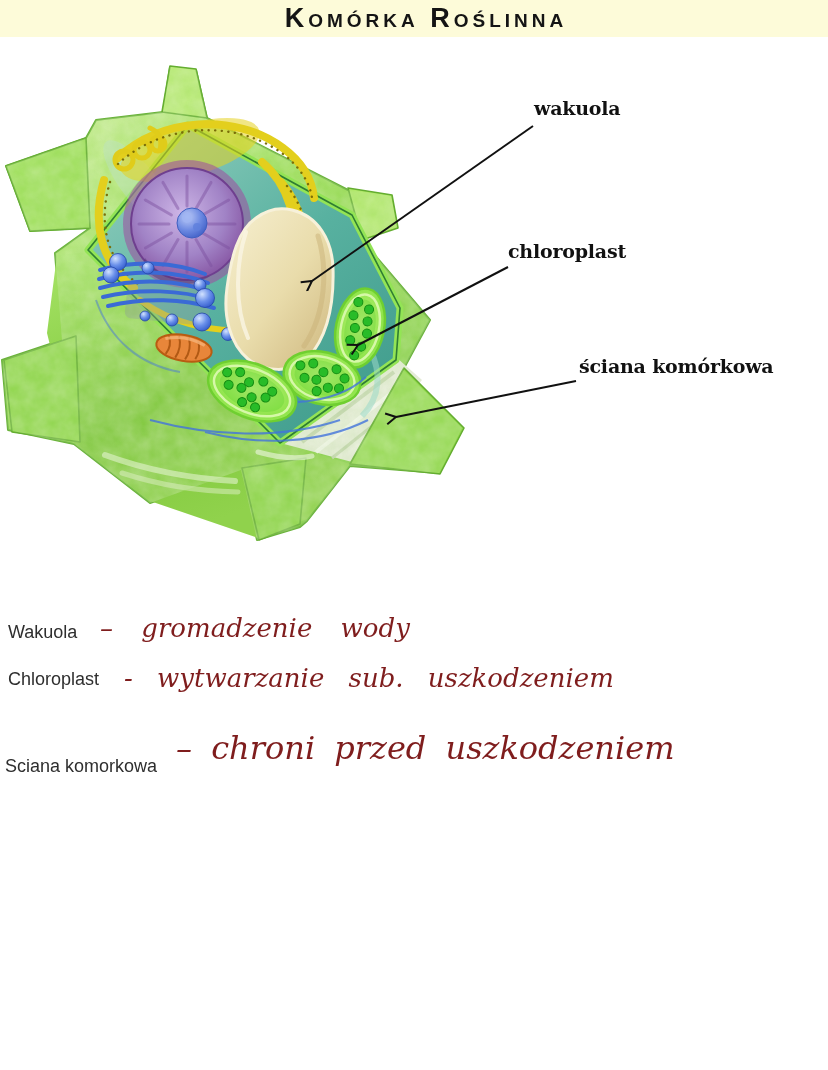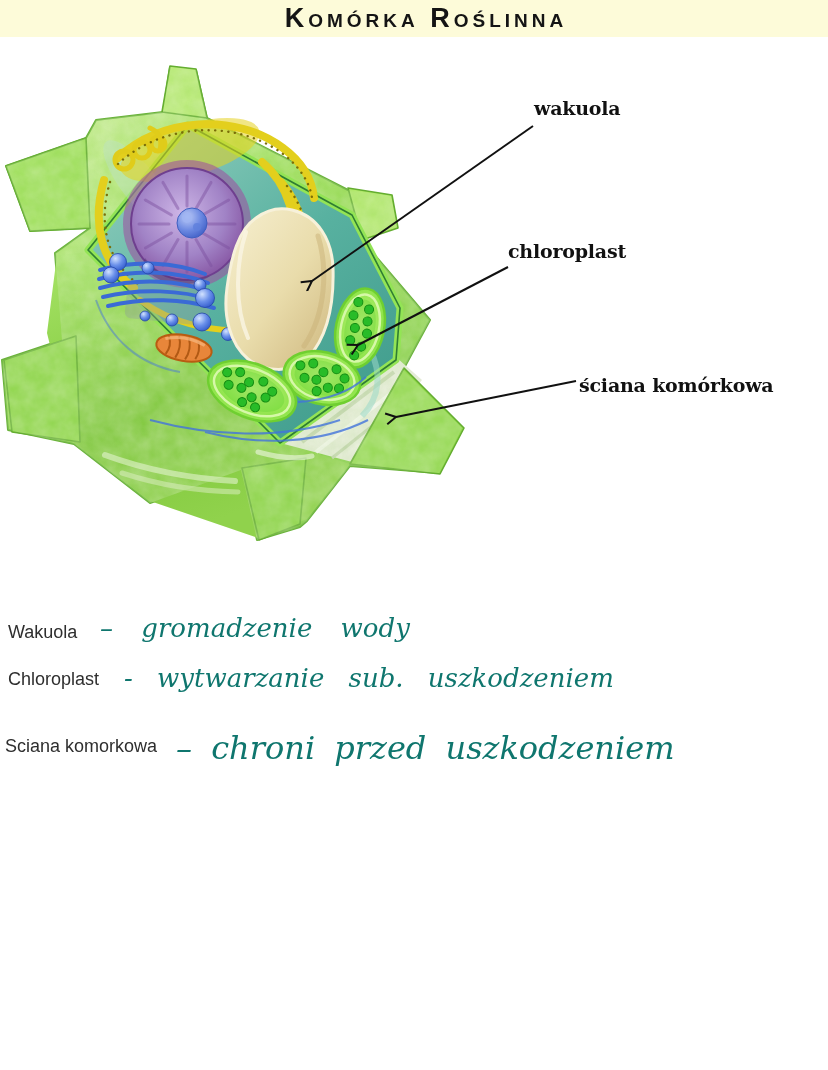--- a/index.html
+++ b/index.html
@@ -22,35 +22,35 @@
   .diagram-svg{position:absolute;left:0;top:40px;}
   .cell-label{
     position:absolute;
     font-family:"DejaVu Serif","Liberation Serif",serif;
     font-weight:bold;font-size:19px;line-height:22px;
     color:var(--label-color,#111111);
     letter-spacing:-0.2px;white-space:nowrap;
   }
   .lbl-wakuola{left:534px;top:97px;}
   .lbl-chloroplast{left:508px;top:240px;}
-  .lbl-sciana{left:579px;top:374px;}
+  .lbl-sciana{left:579px;top:355px;}
   .arrow-line{stroke:var(--arrow,#111111);stroke-width:2;fill:none;}
   .note-term{
     position:absolute;
     font-family:"Liberation Sans",sans-serif;
     font-size:18px;color:#2e2e2e;white-space:nowrap;
   }
   .note-hand{
     position:absolute;
     font-family:"DejaVu Serif","Liberation Serif",serif;
-    font-style:italic;font-size:26px;color:#0f766e;white-space:nowrap;
+    font-style:italic;font-size:26px;color:#7f1d1d;white-space:nowrap;
   }
   .r1t{left:8px;top:622px;}   .r1h{left:100px;top:613px;word-spacing:20px;}
   .r2t{left:8px;top:669px;}   .r2h{left:124px;top:663px;word-spacing:16px;}
-  .r3t{left:5px;top:736px;}   .r3h{left:176px;top:729px;font-size:32px;word-spacing:9px;}
+  .r3t{left:5px;top:756px;}   .r3h{left:176px;top:729px;font-size:32px;word-spacing:9px;}
 </style>
 </head>
 <body>
 
 <div class="page">
 
   <div class="title-bar">
     <div class="title-text">Komórka Roślinna</div>
   </div>
 

